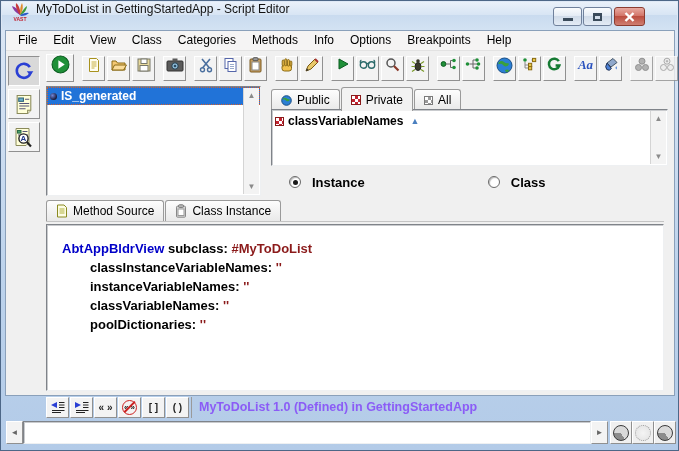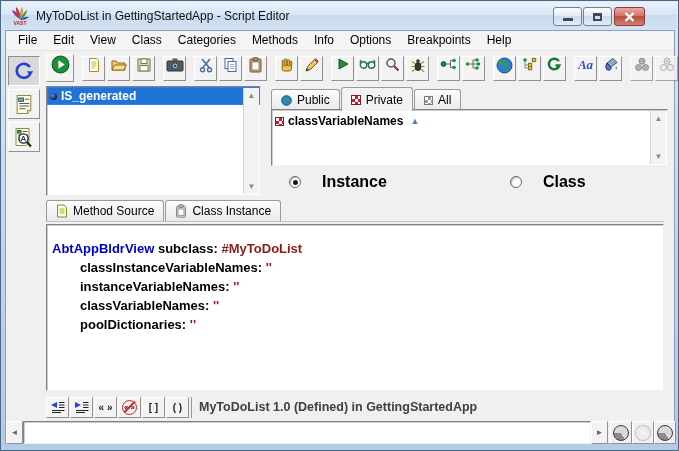--- a/index.html
+++ b/index.html
@@ -4,34 +4,34 @@
 <style>
   * { box-sizing: border-box; margin: 0; padding: 0; }
   html,body { width:679px; height:451px; overflow:hidden;
     font-family:"Liberation Sans", sans-serif; }
 
   
   #win { position:absolute; inset:0; border:1px solid #4d6787;
     background:linear-gradient(#dfe9f6,#bdd3ec 60%,#b3cbe8); }
   #titlebar { position:absolute; left:1px; right:1px; top:1px; height:28px;
     background:linear-gradient(#eaf1fa,#d8e5f4 45%,#c9dbef 46%,#d3e2f3);
-    display:flex; align-items:center; padding-left:8px; }
+    display:flex; padding-left:8px; }
   #title-text { font-size:12px; color:#111; margin-left:6px; }
   .winbtn { position:absolute; top:6px; height:19px; border:1px solid #70819c;
     border-radius:3px; background:linear-gradient(#fbfcfd,#e5ecf5 45%,#cfdae8 46%,#e3ebf5);
     display:flex; align-items:center; justify-content:center; }
   #btn-min  { right:96px; width:29px; }
   #btn-max  { right:66px; width:29px; }
   #btn-close{ right:33px; width:31px;
     background:linear-gradient(#e8a9a0,#d3766a 45%,#bb4a3c 46%,#cf7f72); border-color:#8c3c30;}
   .min-glyph { width:10px; height:3px; background:#3a4a5a; margin-top:6px; }
   .max-glyph { width:9px; height:8px; border:2px solid #3a4a5a; border-top-width:3px; background:transparent; }
 
   
-  #client { position:absolute; left:4px; top:29px; width:670px; height:414px;
+  #client { position:absolute; left:4px; top:29px; width:670px; height:366px;
     background:#f0f0f0; border:1px solid #8aa0ba; }
 
   #menubar { position:absolute; left:0; top:0; width:100%; height:20px;
     background:#f5f4f4; border-bottom:1px solid #e2e2e2; display:flex;
     align-items:center; padding-left:4px; }
   .menu-item { font-size:12px; color:#000; padding:2px 8px 3px; }
 
   
   .tbtn { width:23px; height:25px; background:#f3f3f3;
     border:1px solid; border-color:#ffffff #909090 #909090 #ffffff;
@@ -76,45 +76,45 @@
 
   #vis-tabs { position:absolute; left:265px; top:56px; }
   #methods-list { position:absolute; left:265px; top:78px; width:397px; height:57px; }
   .checker { width:10px; height:10px; flex:none;
     background-image:conic-gradient(var(--c) 0 25%, #fff 25% 50%, var(--c) 50% 75%, #fff 75%);
     background-size:6px 6px; border:1px solid var(--b); }
   .tri-marker { font-size:9px; color:#4a7fbf; margin-left:3px; }
 
   #scope-panel { position:absolute; left:265px; top:138px; width:397px; height:26px;
     display:flex; align-items:center; }
-  .radio-opt { display:flex; align-items:center; gap:21px; font-size:16px; font-weight:bold;text-align:right; }
+  .radio-opt { display:flex; align-items:center; gap:11px; font-size:13px; font-weight:bold;text-align:right; }
   .radio-circle { width:12px; height:12px; border-radius:50%; background:#fff;
     border:1px solid #6a6a6a; box-shadow:inset 1px 1px 1px #bbb;
     display:flex; align-items:center; justify-content:center; flex:none; }
   .radio-dot { width:5px; height:5px; border-radius:50%; background:#1a1a1a; }
 
   #editor-tabs { position:absolute; left:40px; top:169px; width:618px;
     border-bottom:1px solid #c4c4c4; }
   #code-panel { position:absolute; left:40px; top:193px; width:618px; height:167px;
-    padding:14px 4px 0 5px; }
+    padding:14px 4px 0 15px; }
   .code-line { font-size:13px; font-weight:bold; line-height:19px; white-space:pre; }
   .code-indent { margin-left:28px; }
   .tok-class { color:#0000c8; }
   .tok-plain { color:#000000; }
   .tok-symbol { color:#8b1a1a; }
 
   
   #status-row { position:absolute; left:40px; top:365px; height:22px;
     display:flex; align-items:center; }
   .stbtn { width:23px; height:21px; background:#f3f3f3; border:1px solid;
     border-color:#ffffff #909090 #909090 #ffffff; display:flex;
     align-items:center; justify-content:center; margin-right:1px;
     font-size:10px; font-weight:bold; color:#222; flex:none; }
   #status-divider { width:1px; height:21px; background:#9a9a9a; margin:0 1px; flex:none; }
-  #status-text { font-size:12.5px; font-weight:bold; color:#404040; margin-left:6px; white-space:nowrap; }
+  #status-text { font-size:12.5px; font-weight:bold; color:#8b5cf6; margin-left:6px; white-space:nowrap; }
   .noq { position:relative; }
   .noq .ring { position:absolute; width:15px; height:15px; border:1.6px solid #cc2222;
     border-radius:50%; }
   .noq .slash { position:absolute; width:15px; height:1.6px; background:#cc2222;
     transform:rotate(-45deg); }
 
   
   #bottom-row { position:absolute; left:0; top:390px; width:670px; height:24px; }
   .hs-btn { position:absolute; top:0; width:17px; height:23px; background:#f3f3f3;
     border:1px solid; border-color:#ffffff #909090 #909090 #ffffff;

